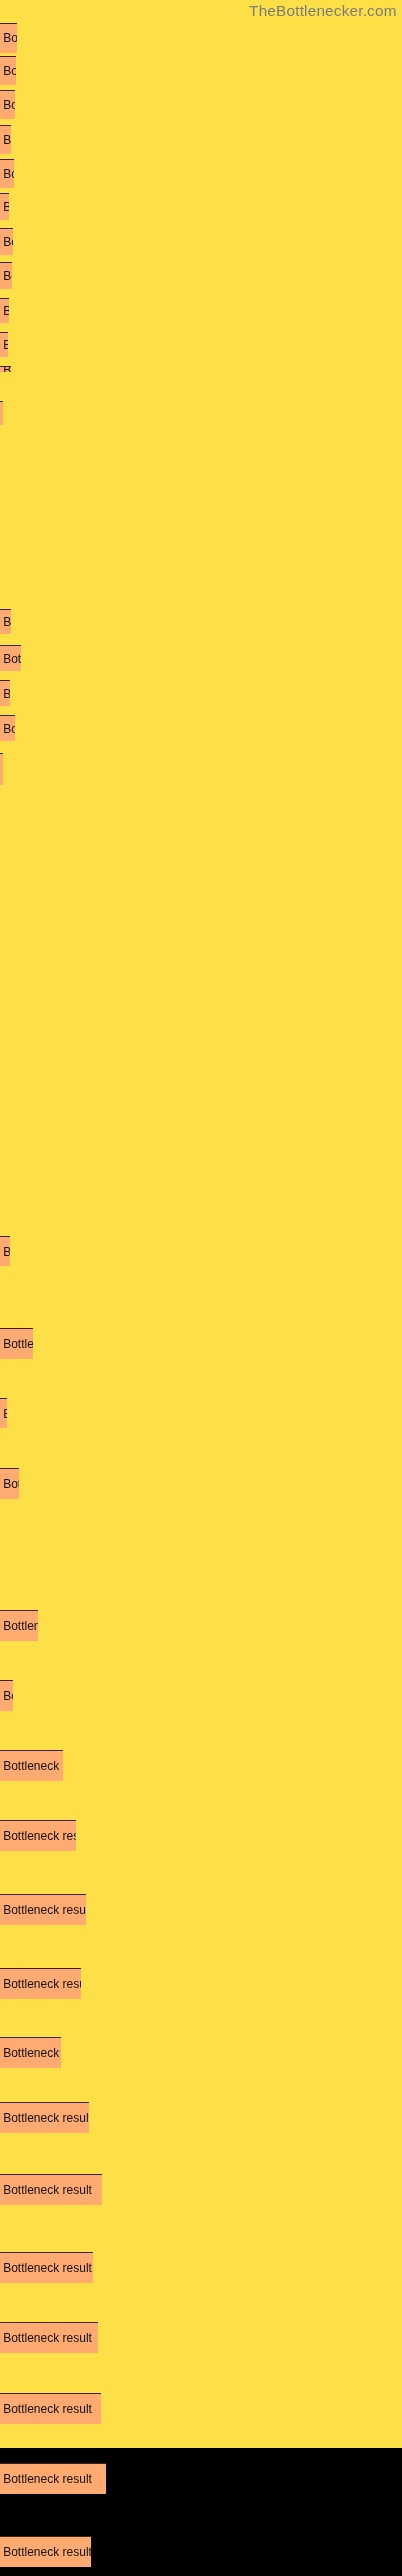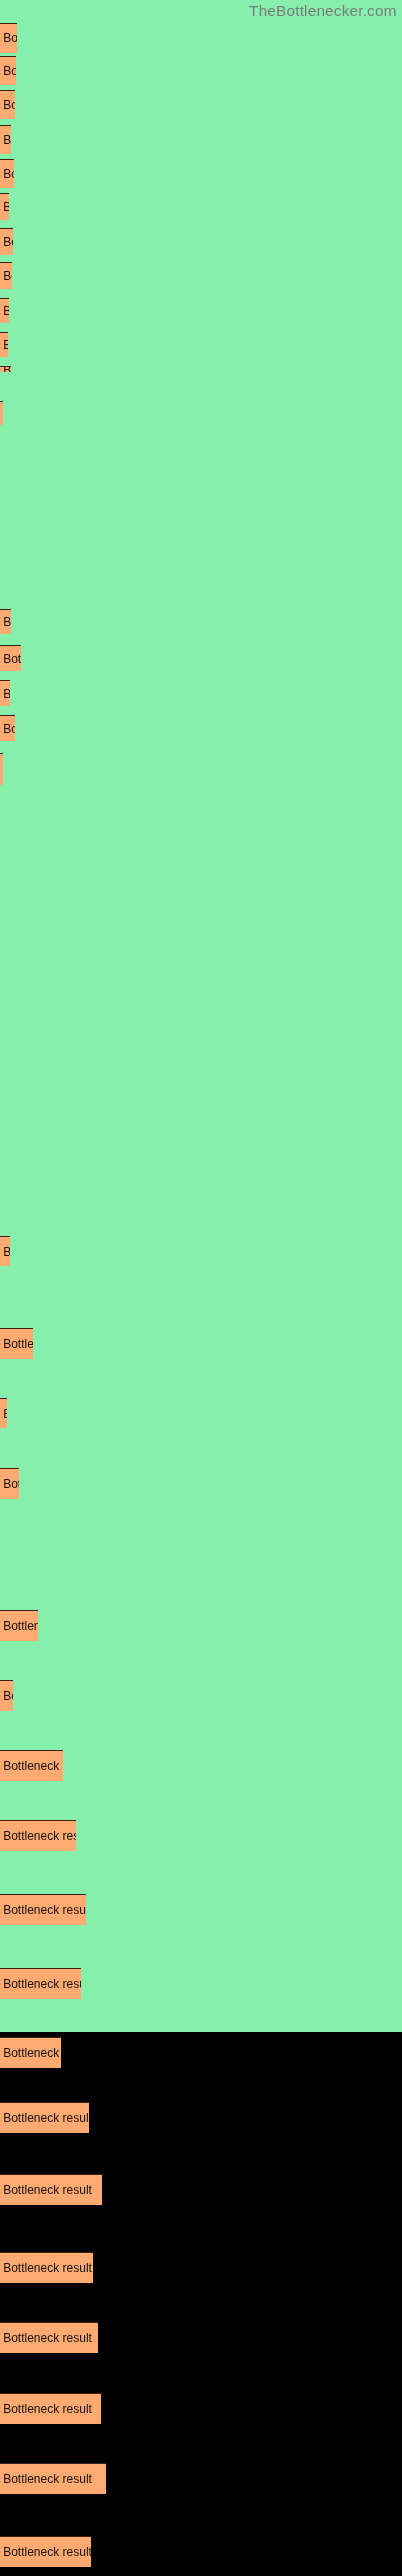--- a/index.html
+++ b/index.html
@@ -11,22 +11,22 @@
     width: 403px;
     height: 2576px;
     position: relative;
     overflow: hidden;
     font-family: "Liberation Sans", sans-serif;
   }
   #chart-root {
     position: absolute;
     left: 0; top: 0;
     width: 403px;
-    height: 2032px;
-    background: #86efac;
+    height: 2448px;
+    background: #fde047;
   }
   .watermark {
     position: absolute;
     right: 6.4px;
     top: 1.6px;
     color: #7b7b7b;
     font-size: 15.3px;
     font-family: "Liberation Sans", sans-serif;
     letter-spacing: 0.2px;
     white-space: nowrap;

